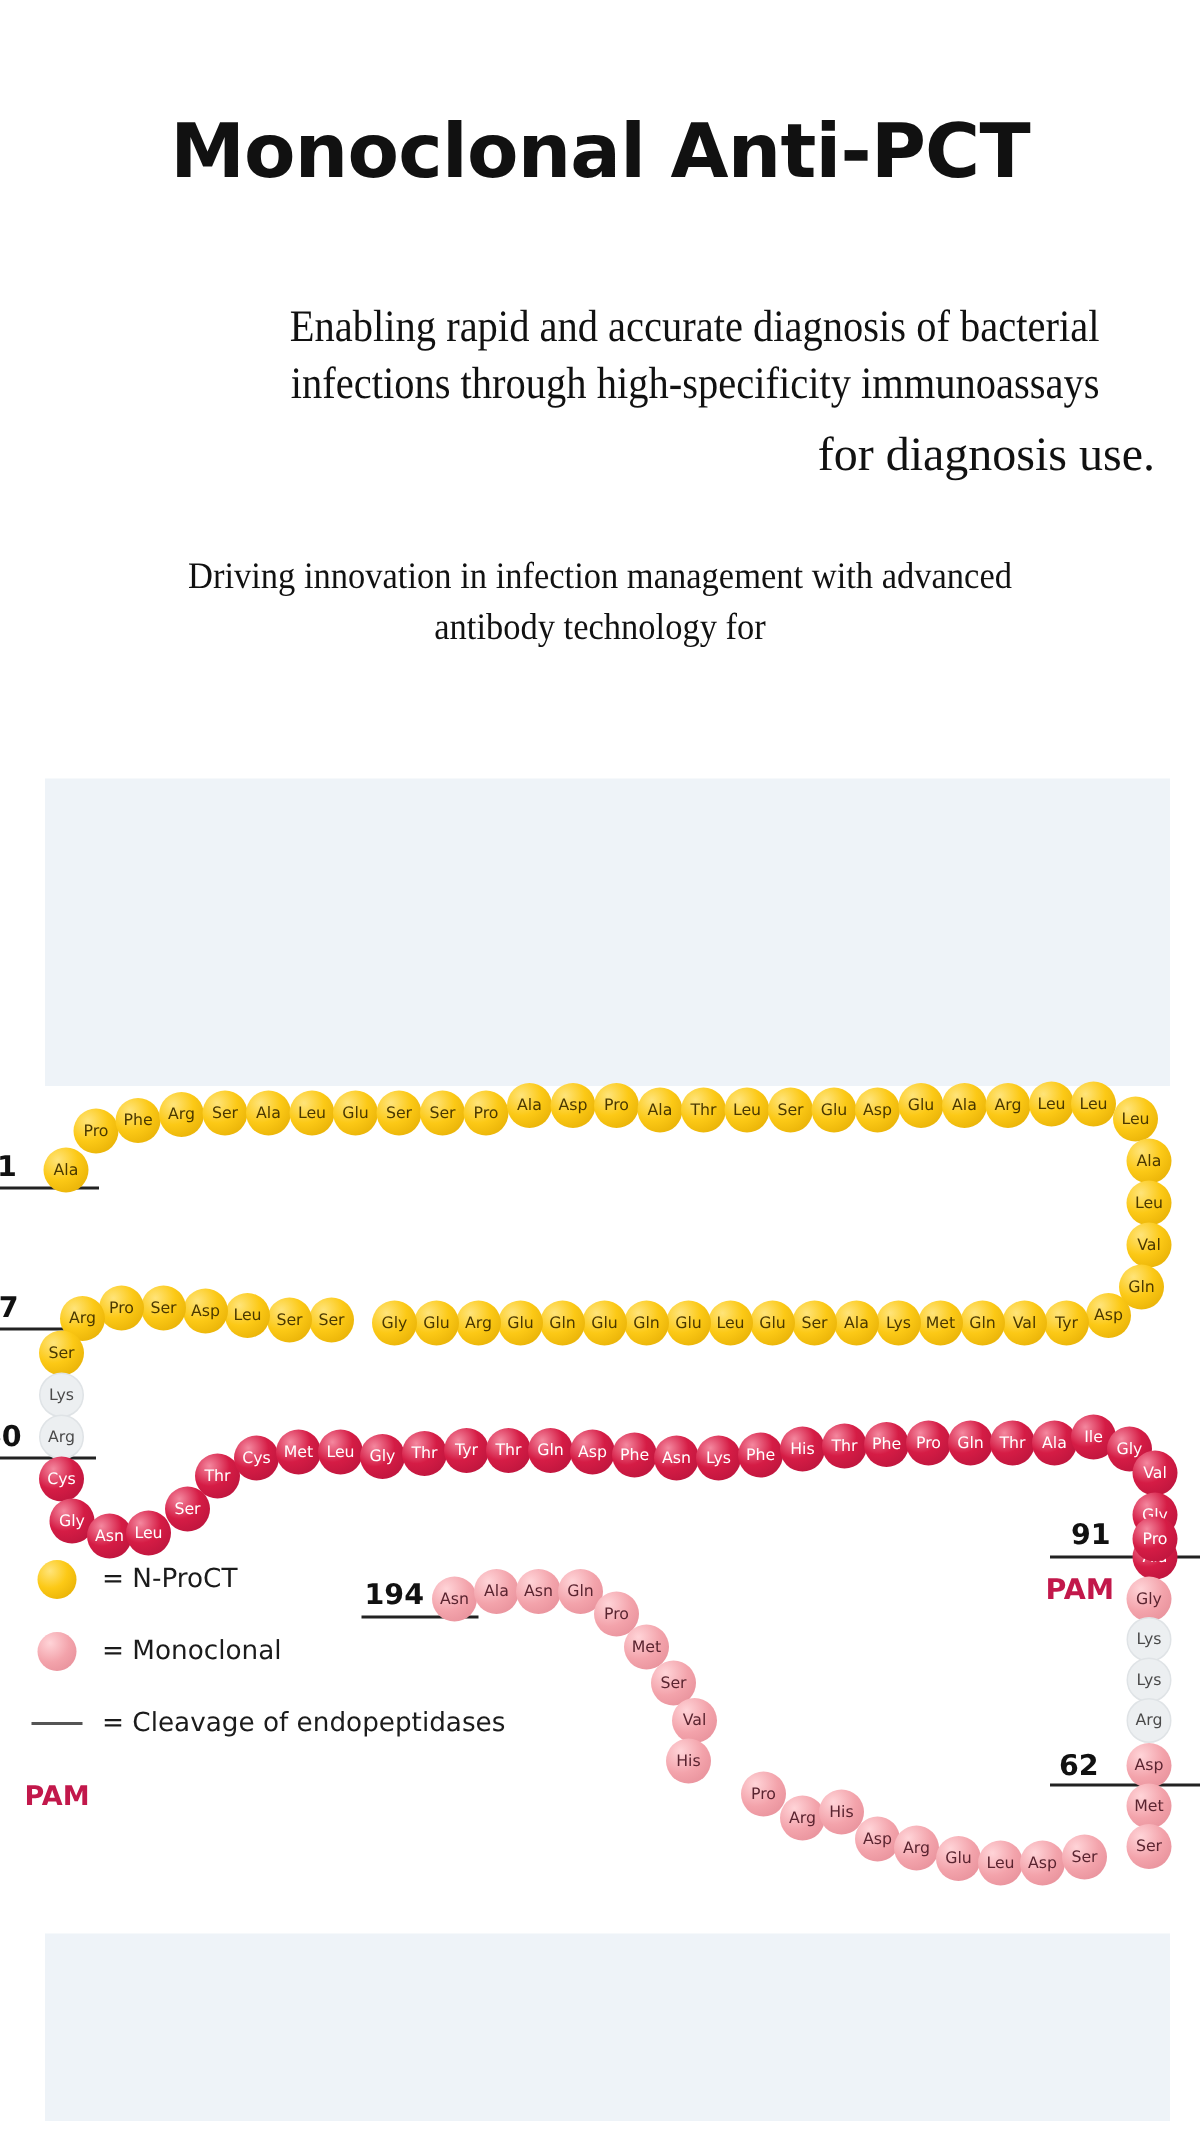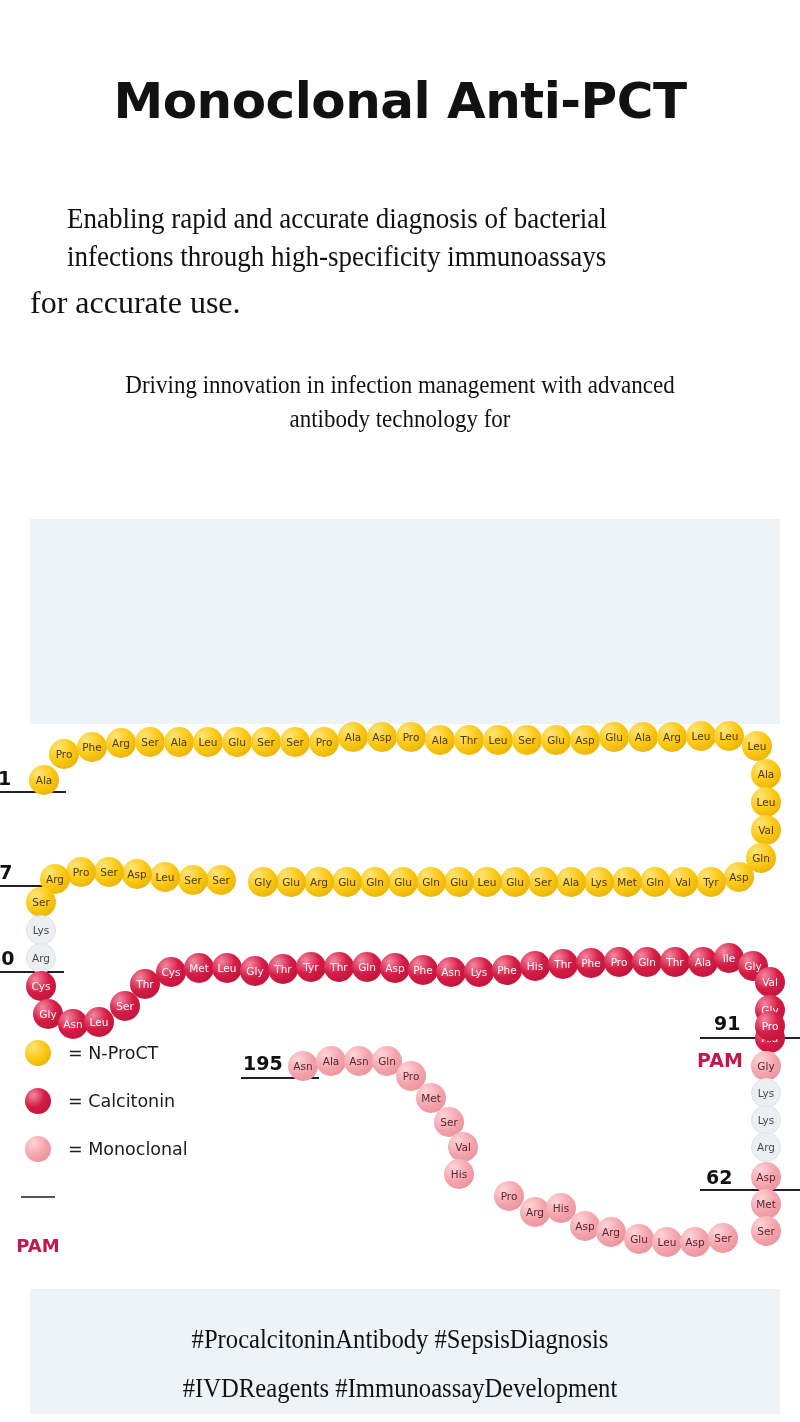--- a/index.html
+++ b/index.html
@@ -23,21 +23,21 @@
     font-size: 50px;
     letter-spacing: -0.5px;
     color: #111111;
     margin-top: 74px;
     line-height: 1.1;
   }
 
   
   .subhead {
     margin: 70px 30px 0 30px;
-    text-align: left;
+    text-align: right;
     color: #111;
     font-family: "Liberation Serif", serif;
   }
   .subhead .l1, .subhead .l2 {
     font-size: 30px;
     line-height: 1.28;
     transform: scaleX(0.9);
     transform-origin: center;
   }
   .subhead .l3 {
@@ -195,37 +195,37 @@
 
   <div class="panel-top"></div>
   <div class="panel-bottom"></div>
 
   <div class="txt-layer">
     <div class="title">Monoclonal Anti-PCT</div>
 
     <div class="subhead">
       <div class="l1">Enabling rapid and accurate diagnosis of bacterial</div>
       <div class="l2">infections through high-specificity immunoassays</div>
-      <div class="l3">for accurate use.</div>
+      <div class="l3">for diagnosis use.</div>
     </div>
 
     <div class="para2">
       <div class="m1">Driving innovation in infection management with advanced</div>
       <div class="m2">antibody technology for</div>
     </div>
   </div>
 
   <div class="diagram">
 
     <div class="numlbl" style="left:-2px;  top:48px;">1</div>
     <div class="numlbl" style="left:-14px; top:142px;">57</div>
     <div class="numlbl" style="left:-12px; top:228px;">60</div>
     <div class="numlbl" style="left:714px; top:293px;">91</div>
     <div class="numlbl" style="left:706px; top:447px;">62</div>
-    <div class="numlbl" style="left:243px; top:333px;">195</div>
+    <div class="numlbl" style="left:243px; top:333px;">194</div>
 
     <div class="pamlbl" style="left:697px; top:330px;">PAM</div>
 
     <div class="cleave" style="left:0px;   top:72px;  width:66px;"></div>
     <div class="cleave" style="left:-14px; top:166px; width:78px;"></div>
     <div class="cleave" style="left:-12px; top:252px; width:76px;"></div>
     <div class="cleave" style="left:700px; top:318px; width:100px;"></div>
     <div class="cleave" style="left:700px; top:470px; width:100px;"></div>
     <div class="cleave" style="left:241px; top:358px; width:78px;"></div>
 
@@ -355,40 +355,31 @@
 
   <div class="legend">
     <div class="lrow">
       <div class="lswatch">
           <div class="dot y"></div>
         </div>
       <div class="ltext">= N-ProCT</div>
     </div>
     <div class="lrow">
       <div class="lswatch">
-          <div class="dot c"></div>
-        </div>
-      <div class="ltext">= Calcitonin</div>
-    </div>
-    <div class="lrow">
-      <div class="lswatch">
           <div class="dot k"></div>
         </div>
       <div class="ltext">= Monoclonal</div>
     </div>
     <div class="lrow">
       <div class="lswatch">
           <div class="dash"></div>
         </div>
+      <div class="ltext">= Cleavage of endopeptidases</div>
     </div>
     <div class="lrow">
       <div class="lswatch">
           <span class="pamtag">PAM</span>
         </div>
     </div>
   </div>
 
-  <div class="tags">
-    <div>#ProcalcitoninAntibody #SepsisDiagnosis</div>
-    <div>#IVDReagents #ImmunoassayDevelopment</div>
-  </div>
 
 </div>
 
 </body></html>

